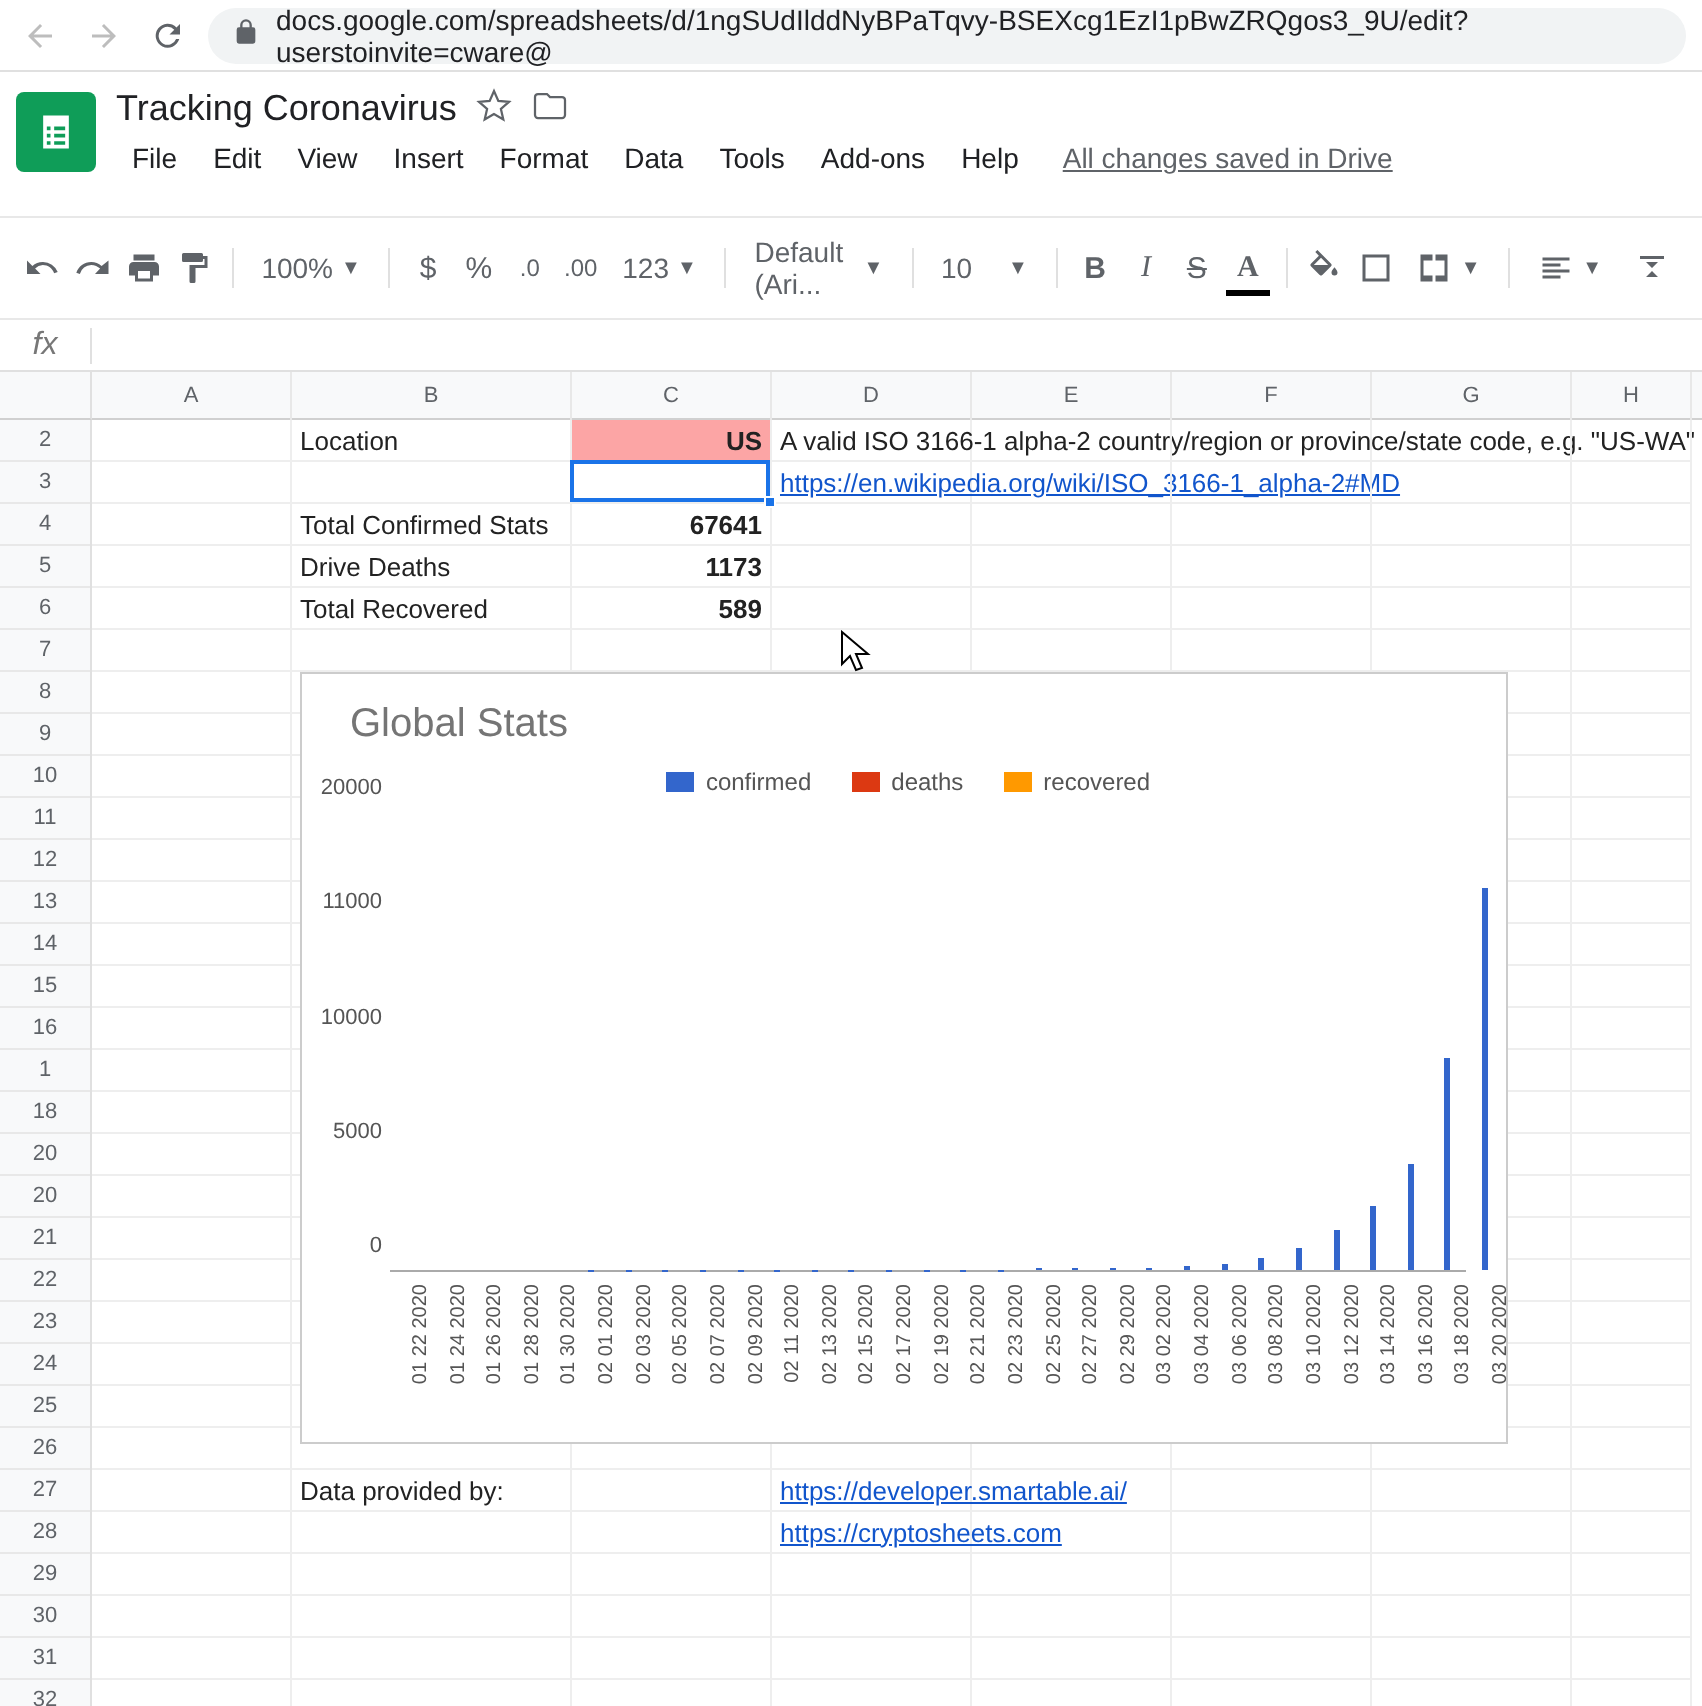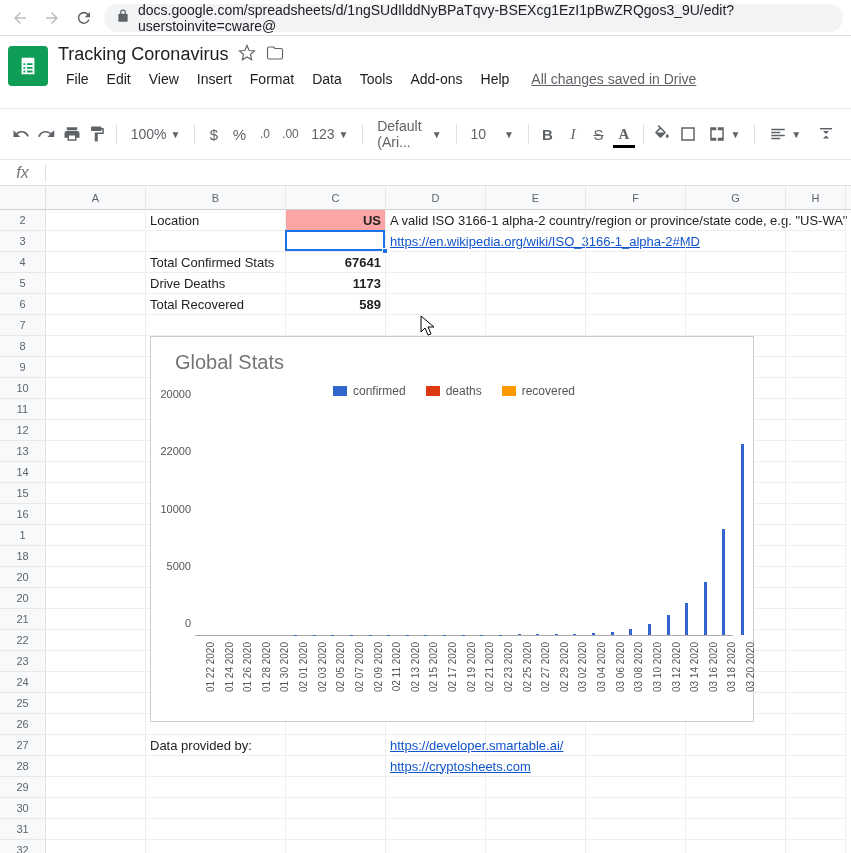--- a/index.html
+++ b/index.html
@@ -602,21 +602,21 @@
           </div>
         <div class="legend-item">
             <div class="legend-swatch" style="background:#ff9900"></div>
             <span>recovered</span>
           </div>
       </div>
       <div class="chart-plot" id="chart-plot">
           <div class="y-tick" style="bottom: 0%;">0</div>
           <div class="y-tick" style="bottom: 25%;">5000</div>
           <div class="y-tick" style="bottom: 50%;">10000</div>
-          <div class="y-tick" style="bottom: 75%;">22000</div>
+          <div class="y-tick" style="bottom: 75%;">11000</div>
           <div class="y-tick" style="bottom: 100%;">20000</div>
           <div class="bar" style="left: 6px; height: 0.0115px;"></div>
           <div class="bar" style="left: 24.6207px; height: 0.023px;"></div>
           <div class="bar" style="left: 43.2414px; height: 0.0575px;"></div>
           <div class="bar" style="left: 61.8621px; height: 0.0575px;"></div>
           <div class="bar" style="left: 80.4828px; height: 0.0689999px;"></div>
           <div class="bar" style="left: 99.1034px; height: 0.092px;"></div>
           <div class="bar" style="left: 117.724px; height: 0.1265px;"></div>
           <div class="bar" style="left: 136.345px; height: 0.138px;"></div>
           <div class="bar" style="left: 154.966px; height: 0.138px;"></div>

